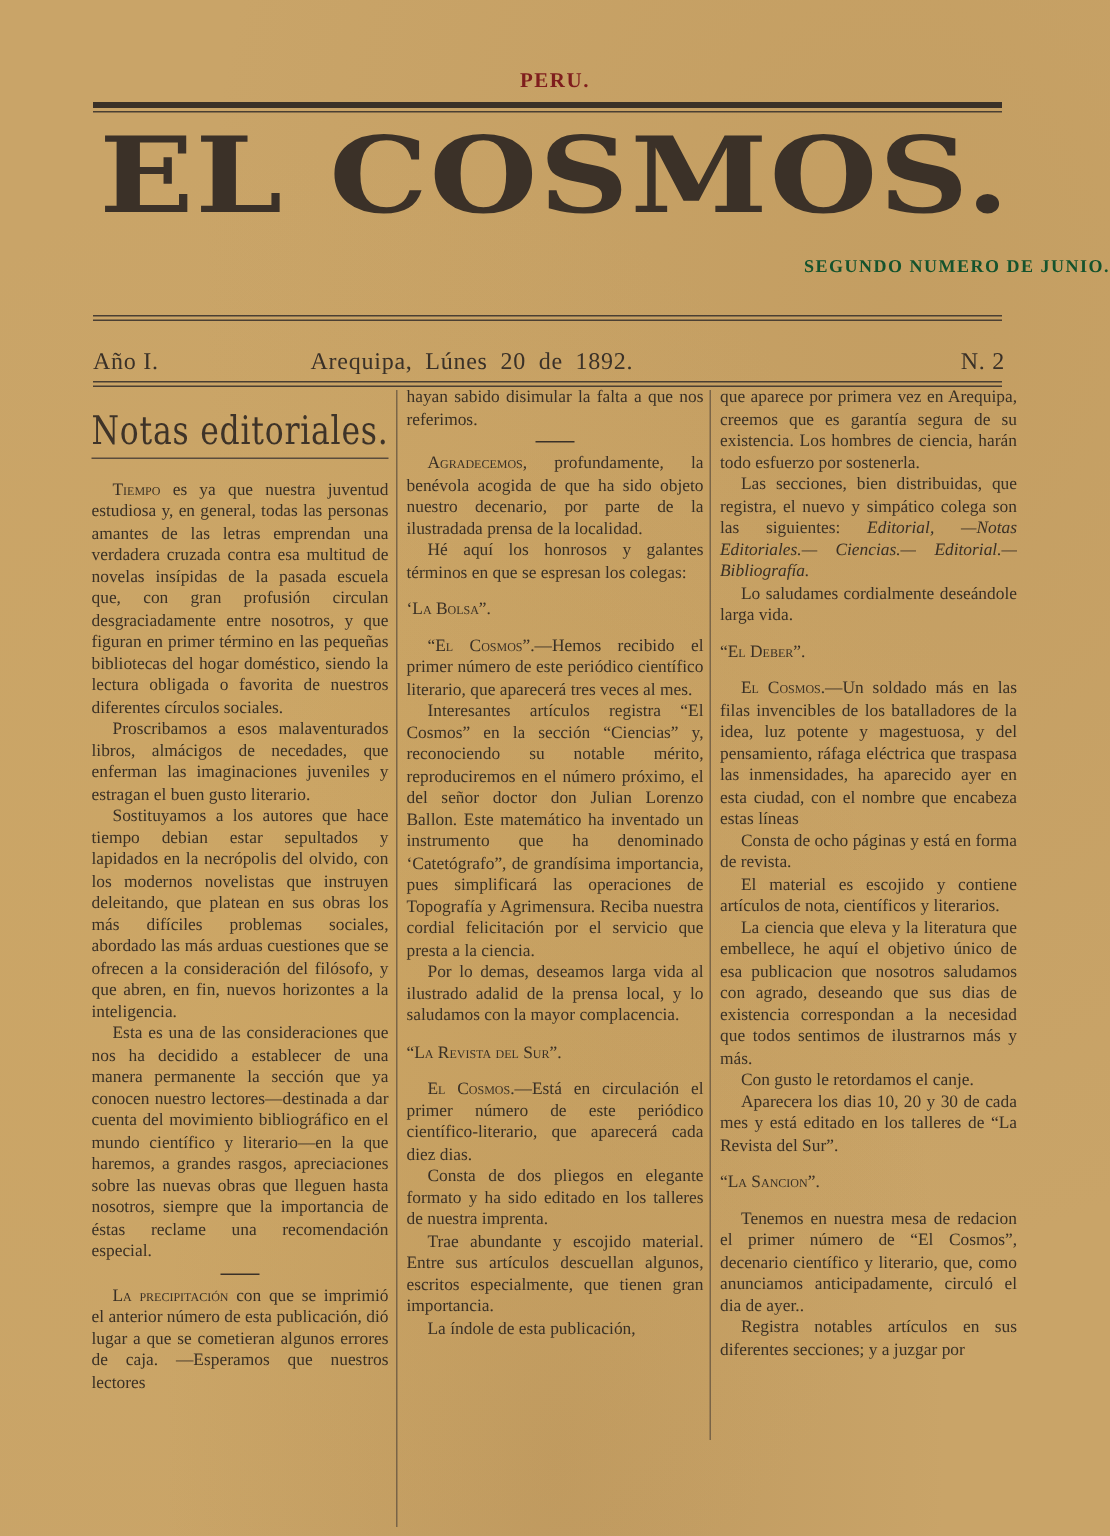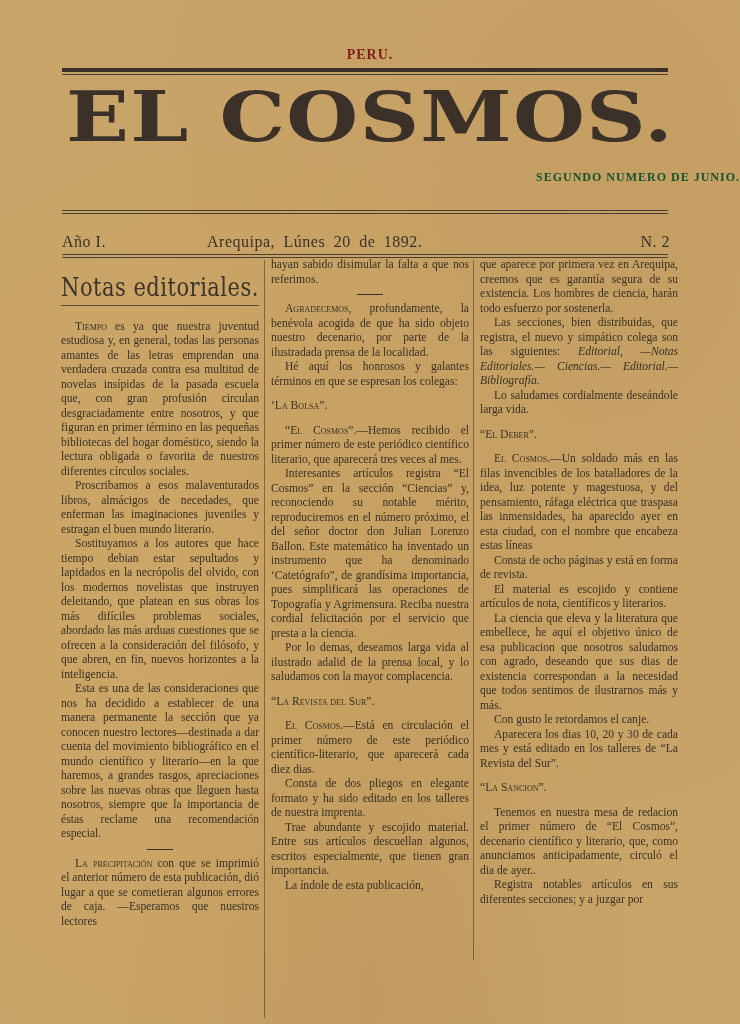--- a/index.html
+++ b/index.html
@@ -88,21 +88,21 @@
   <div class="rule-thin" style="top:254px;"></div>
   <div class="rule-thin" style="top:257px;"></div>
 
   <div class="vline" style="left:264px; top:260px; height:758px;"></div>
   <div class="vline" style="left:473px; top:260px; height:700px;"></div>
 
   <div class="col col1">
     <div class="heading-fancy">Notas editoriales.</div>
     <div class="hr-full"></div>
     <p><span class="sc">Tiempo</span><span> es ya que nuestra juventud estudiosa y, en general, todas las personas amantes de las letras emprendan una verdadera cruzada contra esa multitud de novelas insípidas de la pasada escuela que, con gran profusión circulan desgraciadamente entre nosotros, y que figuran en primer término en las pequeñas bibliotecas del hogar doméstico, siendo la lectura obligada o favorita de nuestros diferentes círculos sociales.</span></p>
-    <p>Proscribamos a esos malaventurados libros, almácigos de necedades, que enferman las imaginaciones juveniles y estragan el buen mundo literario.</p>
+    <p>Proscribamos a esos malaventurados libros, almácigos de necedades, que enferman las imaginaciones juveniles y estragan el buen gusto literario.</p>
     <p>Sostituyamos a los autores que hace tiempo debian estar sepultados y lapidados en la necrópolis del olvido, con los modernos novelistas que instruyen deleitando, que platean en sus obras los más difíciles problemas sociales, abordado las más arduas cuestiones que se ofrecen a la consideración del filósofo, y que abren, en fin, nuevos horizontes a la inteligencia.</p>
     <p>Esta es una de las consideraciones que nos ha decidido a establecer de una manera permanente la sección que ya conocen nuestro lectores—destinada a dar cuenta del movimiento bibliográfico en el mundo científico y literario—en la que haremos, a grandes rasgos, apreciaciones sobre las nuevas obras que lleguen hasta nosotros, siempre que la importancia de éstas reclame una recomendación especial.</p>
     <div class="hr-short"></div>
     <p><span class="sc">La precipitación</span><span> con que se imprimió el anterior número de esta publicación, dió lugar a que se cometieran algunos errores de caja. —Esperamos que nuestros lectores</span></p>
   </div>
 
   <div class="col col2">
     <p class="noindent">hayan sabido disimular la falta a que nos referimos.</p>
     <div class="hr-short"></div>
     <p><span class="sc">Agradecemos</span><span>, profundamente, la benévola acogida de que ha sido objeto nuestro decenario, por parte de la ilustradada prensa de la localidad.</span></p>

